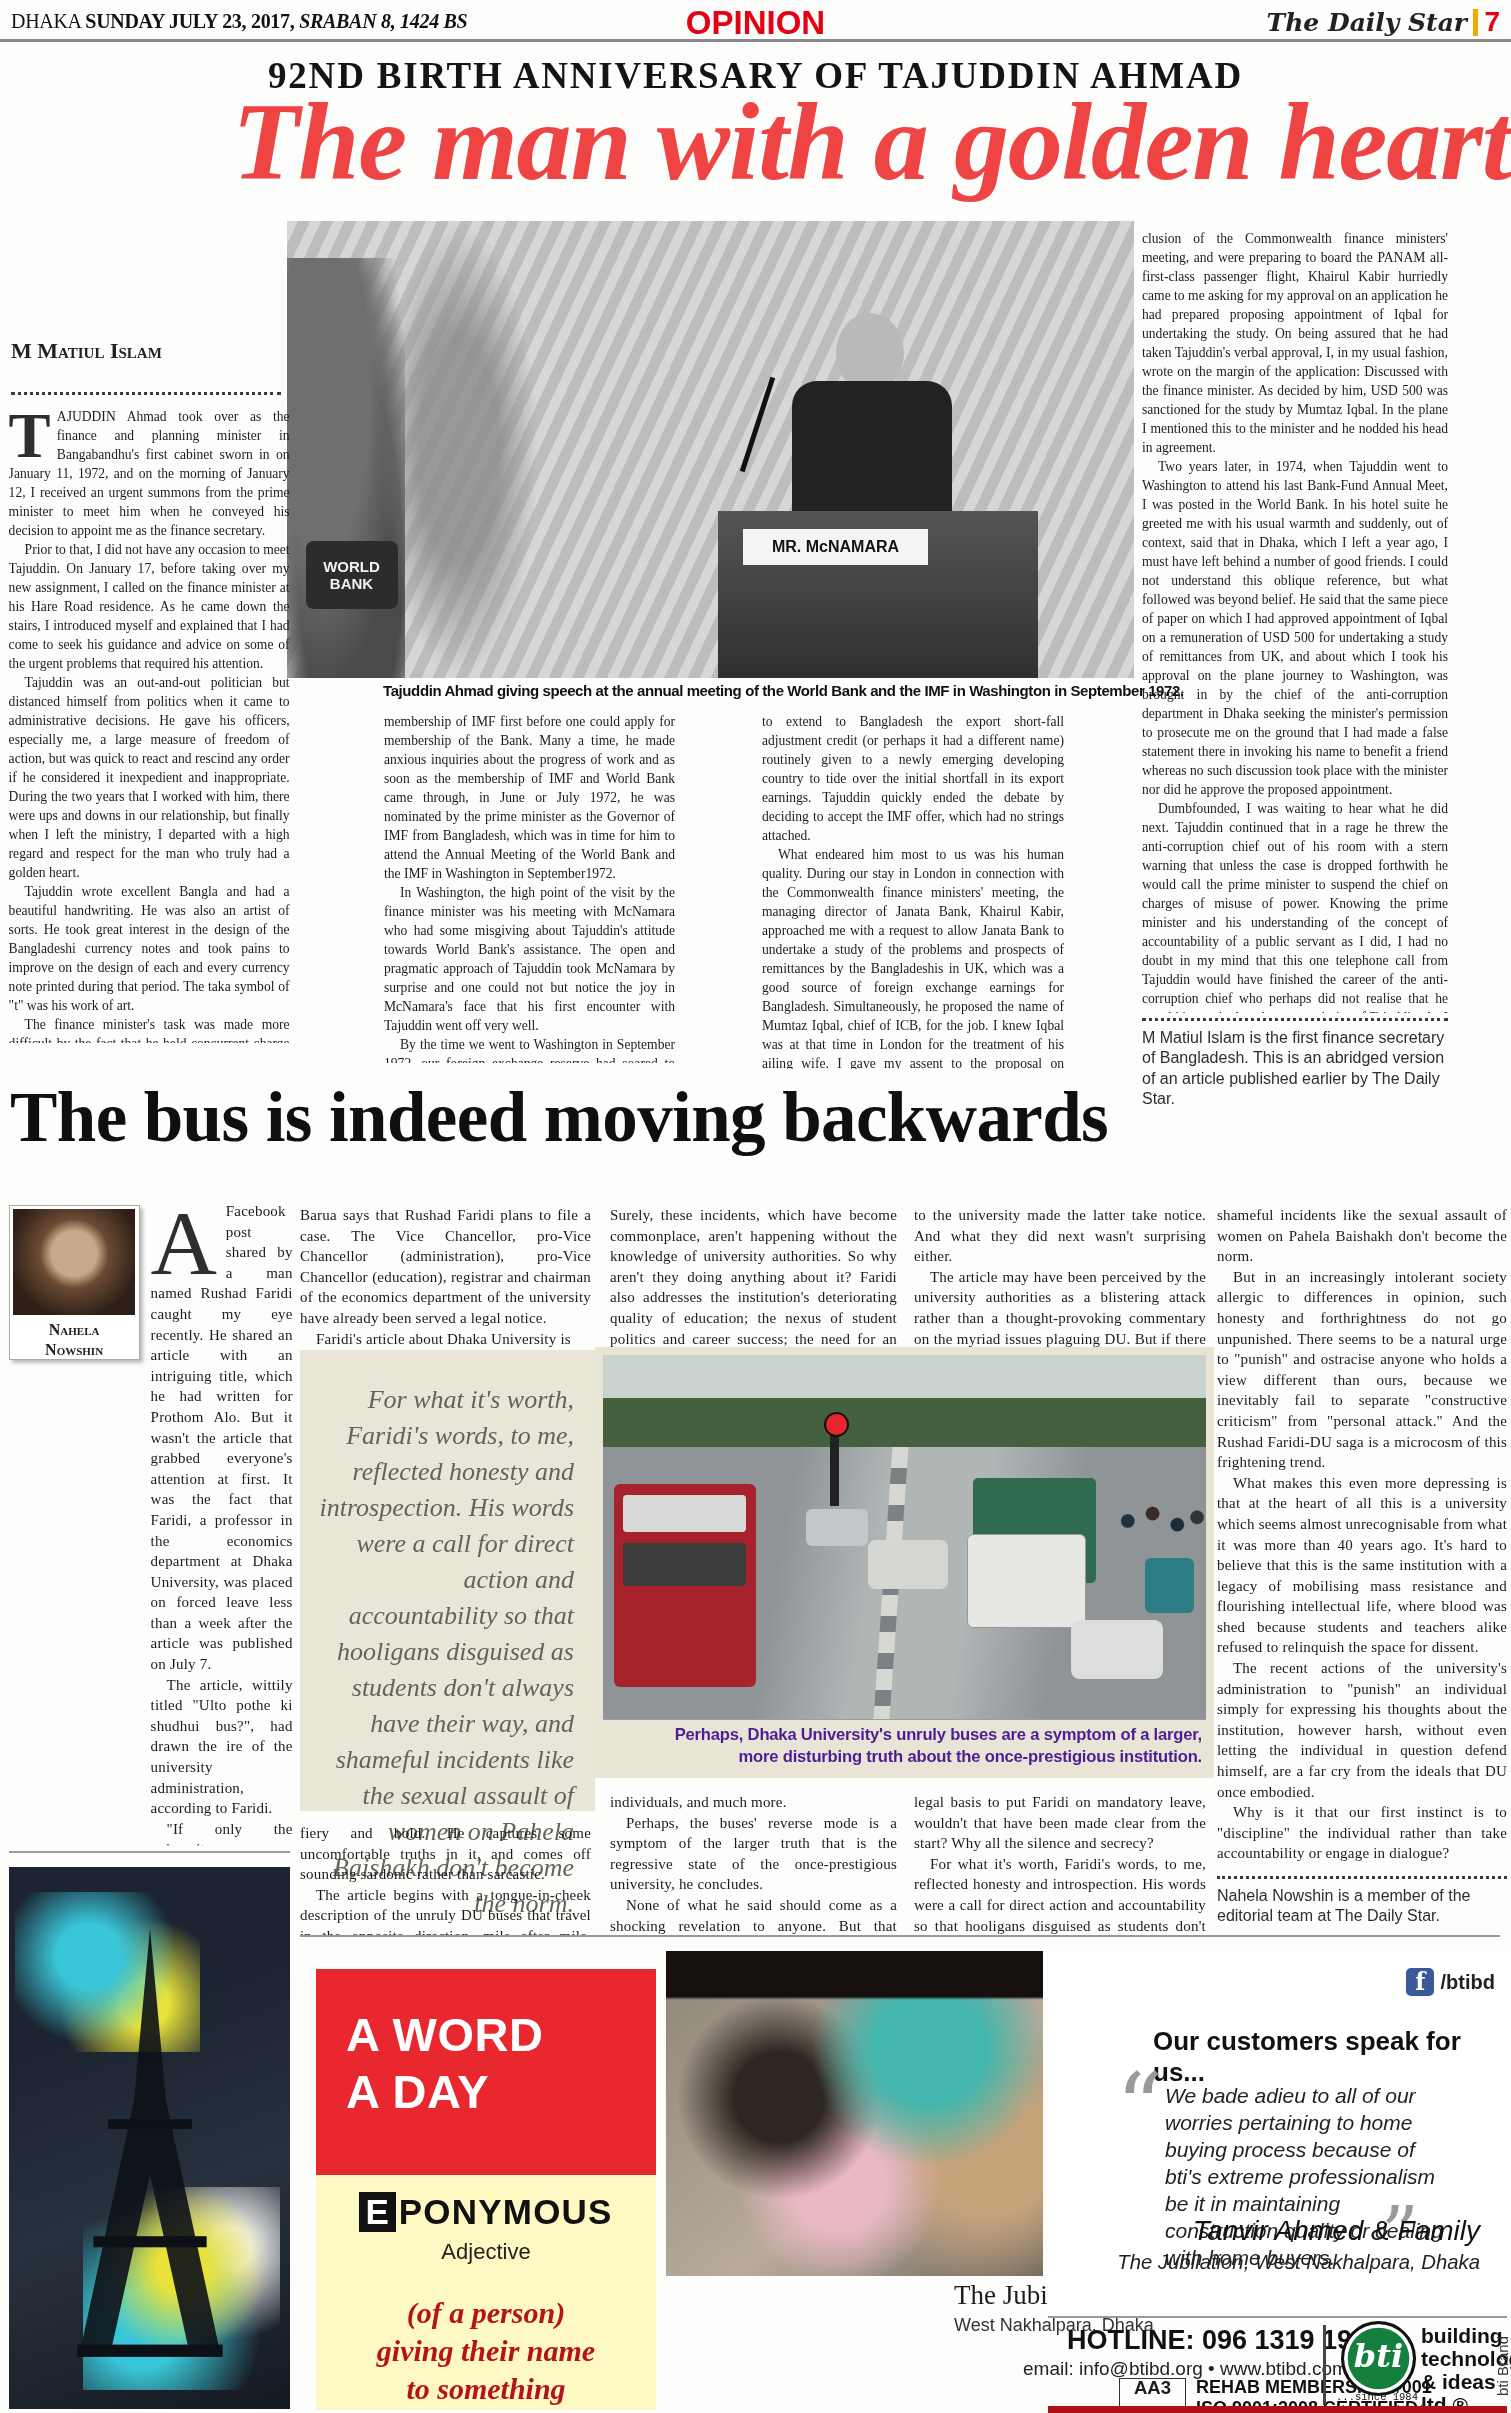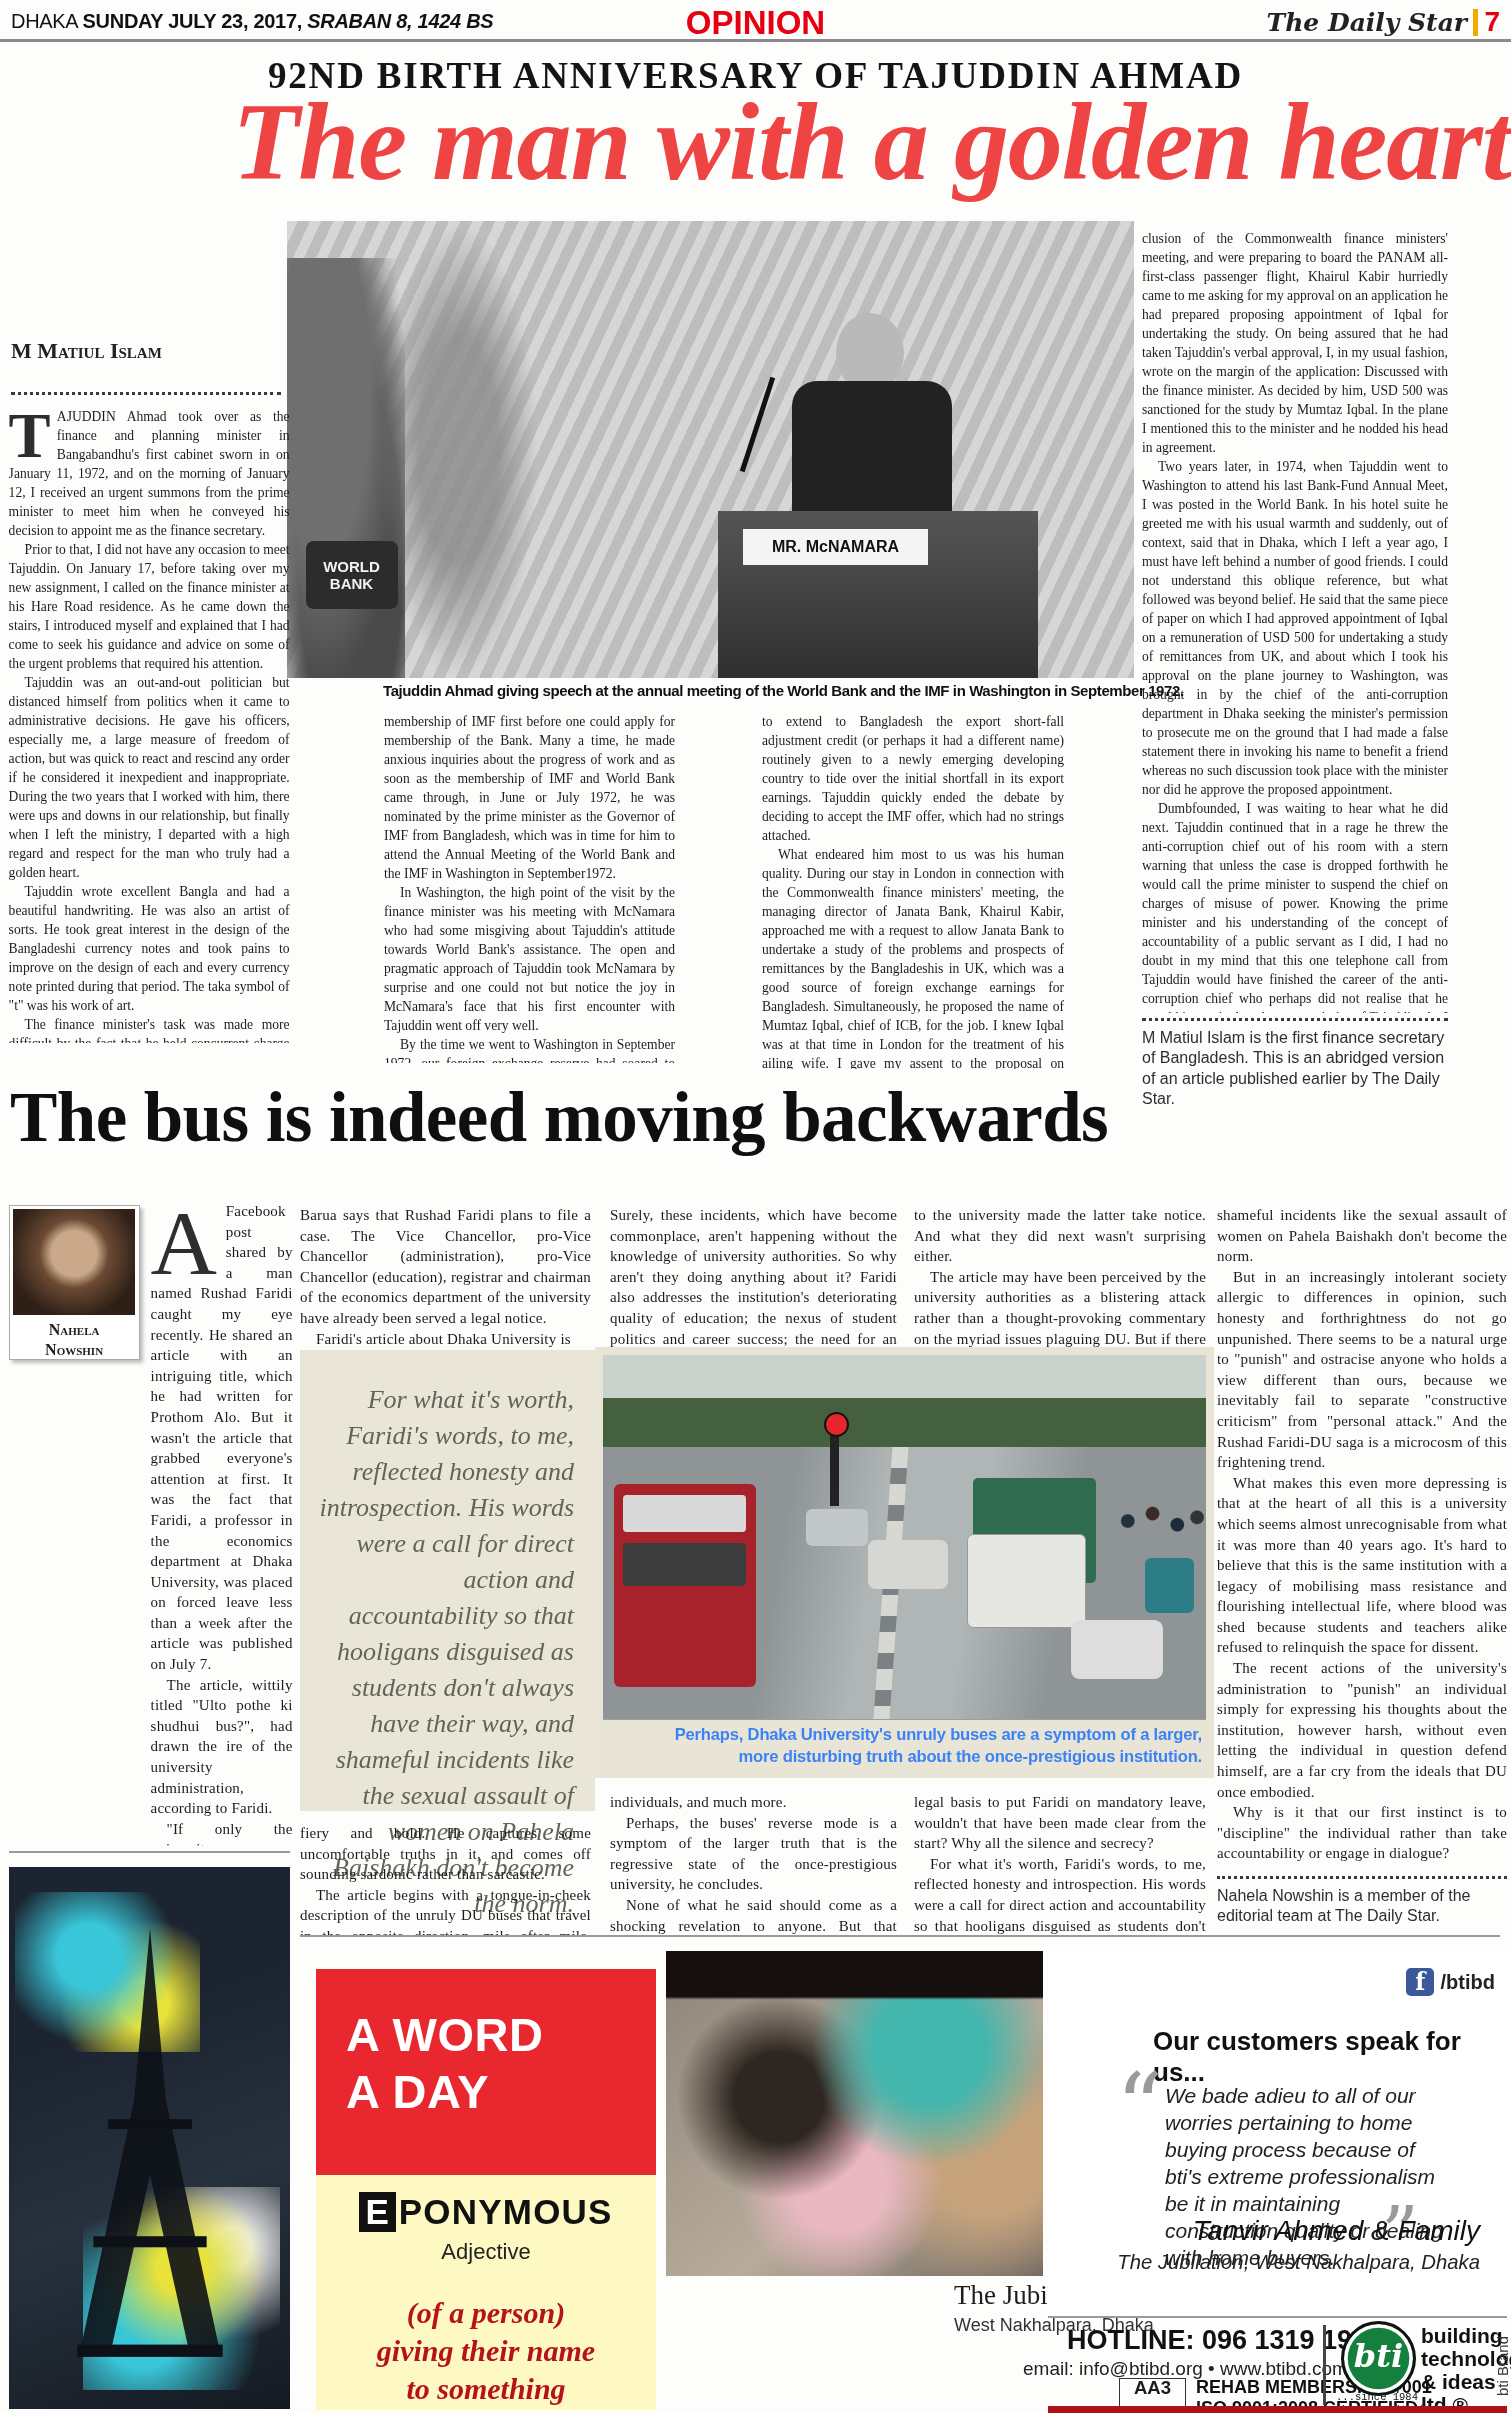--- a/index.html
+++ b/index.html
@@ -1,19 +1,19 @@
 <!DOCTYPE html>
 <html style="font-size:10px"><head>
 <meta charset="utf-8">
 <style>
   html,body{margin:0;padding:0;background:#e9e9e9;}
   .page{position:relative;width:1511px;height:2413px;background:#fdfdfc;font-family:"Liberation Serif",serif;color:#1b1b1b;overflow:hidden;margin:0 auto;}
   .abs{position:absolute;}
   
-  .dateline{left:11px;top:10px;font-family:Liberation Sans, sans-serif;font-size:20px;color:#111;letter-spacing:-0.3px;}
+  .dateline{left:11px;top:10px;font-family:Liberation Serif, serif;font-size:20px;color:#111;letter-spacing:-0.3px;}
   .dateline .b{font-weight:bold;}
   .dateline .i{font-weight:bold;font-style:italic;}
   .section-title{left:0;right:0;top:3.7px;text-align:center;font-family:"Liberation Sans",sans-serif;font-weight:bold;font-size:33px;color:#e60012;letter-spacing:0px;}
   .mast-right{right:11px;top:6.2px;display:flex;align-items:center;gap:6.2px;}
   .paper-name{font-family:"DejaVu Serif",serif;font-weight:bold;font-style:italic;font-size:25px;color:#222;}
   .page-no-bar{width:5px;height:27px;background:#f2a900;}
   .page-no{font-family:"Liberation Sans",sans-serif;font-weight:bold;font-size:28px;color:#e60012;}
   .mast-rule{left:0;top:39px;width:1511px;height:2.5px;background:#8a8a8a;}
   
   .kicker{left:0;right:0;top:54px;text-align:center;font-family:"Liberation Serif",serif;font-weight:bold;font-size:37px;letter-spacing:1.8px;color:#141414;}
@@ -54,21 +54,21 @@
   .sp-bus-red .win2{position:absolute;left:8.6px;top:59px;width:123px;height:43px;background:#3c3c3c;border-radius:3.7px;}
   .sp-bus-green{left:370px;top:123px;width:123px;height:105px;background:#2f6b4f;border-radius:5px;}
   .sp-minibus{left:364px;top:179px;width:117px;height:92px;background:#e6e6e2;border-radius:6.2px;border:1.8px solid #9a9a94;}
   .sp-car1{left:265px;top:185px;width:80px;height:49px;background:#d6d6d2;border-radius:7.4px;}
   .sp-car2{left:203px;top:154px;width:62px;height:37px;background:#c2c7c9;border-radius:6.2px;}
   .sp-car3{left:468px;top:265px;width:92px;height:59px;background:#dddddd;border-radius:8.6px;}
   .sp-rick{left:542px;top:203px;width:49px;height:55px;background:#2d7d86;border-radius:6.2px;}
   .sp-crowd{left:505px;top:129px;width:99px;height:74px;background:radial-gradient(circle at 20% 50%,#22303c 0 6.2px,transparent 7.4px),radial-gradient(circle at 45% 40%,#3c2a2a 0 6.2px,transparent 7.4px),radial-gradient(circle at 70% 55%,#1d2c3a 0 6.2px,transparent 7.4px),radial-gradient(circle at 90% 45%,#333 0 6.2px,transparent 7.4px);}
   .sp-light{left:227px;top:59px;width:8.6px;height:92px;background:#222;}
   .sp-light i{position:absolute;left:-6.2px;top:-2.5px;width:21px;height:21px;border-radius:50%;background:#e8262d;border:2.5px solid #111;}
-  .caption2{left:635px;top:1724px;width:567px;text-align:right;font-family:"Liberation Sans",sans-serif;font-weight:bold;font-size:16.6px;line-height:22px;letter-spacing:-0.2px;color:#3b82f6;}
+  .caption2{left:635px;top:1724px;width:567px;text-align:right;font-family:"Liberation Sans",sans-serif;font-weight:bold;font-size:16.6px;line-height:22px;letter-spacing:-0.2px;color:#4c1d95;}
   
   .ad-rule{background:#9a9a9a;height:1.8px;}
   .eiffel-ad{left:8.6px;top:1867px;width:281px;height:542px;background:linear-gradient(160deg,#1b2430 0 30%,#27313d 60%,#141a22);overflow:hidden;}
   .eif-splash1{left:6.2px;top:25px;width:185px;height:160px;background:radial-gradient(circle at 40% 40%,#39c6d8 0 22%,transparent 60%),radial-gradient(circle at 70% 70%,#e8e23a 0 14%,transparent 50%);}
   .eif-splash2{left:74px;top:320px;width:197px;height:203px;background:radial-gradient(circle at 50% 40%,#e8e23a 0 16%,transparent 55%),radial-gradient(circle at 30% 70%,#39c6d8 0 20%,transparent 60%),radial-gradient(circle at 75% 30%,#efefef 0 10%,transparent 45%);}
   .eiffel-svg{left:25px;top:49px;}
   .wordaday{left:316px;top:1969px;width:340px;height:441px;background:#fef9c3;}
   .wad-red{position:absolute;left:0;top:0;width:100%;height:206px;background:#e8272e;color:#fff;font-family:"Liberation Sans",sans-serif;font-weight:bold;font-size:47px;line-height:57px;padding:37px 0 0 30px;box-sizing:border-box;letter-spacing:0.6px;}
   .wad-word{position:absolute;left:0;top:223px;width:100%;text-align:center;font-family:"Liberation Sans",sans-serif;font-weight:bold;font-size:35px;color:#111;letter-spacing:1.2px;}
   .wad-word .ebox{display:inline-block;background:#111;color:#fff;padding:0 6.2px;margin-right:2.5px;}

